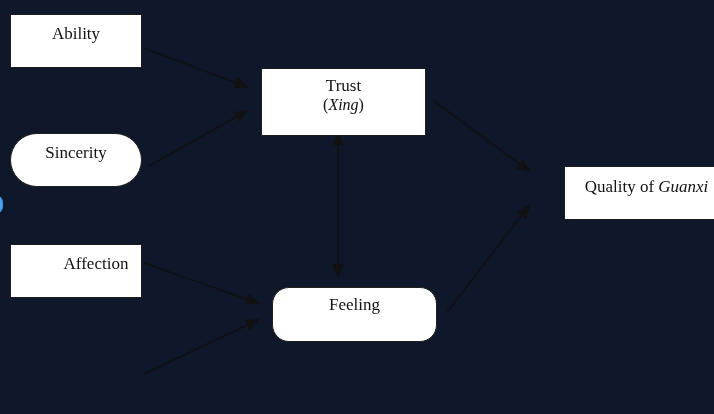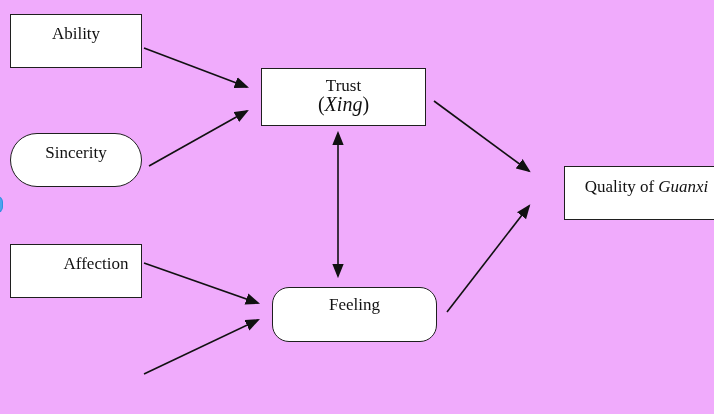--- a/index.html
+++ b/index.html
@@ -4,21 +4,21 @@
 <style>
   html, body {
     margin: 0;
     padding: 0;
     background: #ffffff;
   }
   .canvas {
     position: relative;
     width: 714px;
     height: 414px;
-    background: #f0abfc;
+    background: #0f172a;
     overflow: hidden;
     font-family: "Liberation Serif", "DejaVu Serif", serif;
     color: #111111;
   }
   .arrow-layer {
     position: absolute;
     left: 0;
     top: 0;
     width: 714px;
     height: 414px;
@@ -26,28 +26,28 @@
   .node {
     position: absolute;
     border: 1.5px solid #1f1f1f;
     background: #ffffff;
     box-sizing: border-box;
     text-align: center;
     font-size: 17px;
     line-height: 19px;
     padding-top: 9px;
   }
-  .node .node-sub { font-size: 20px; }
+  .node .node-sub { font-size: 16px; }
   .node i { font-style: italic; }
 
   .node-ability    { left: 10px;  top: 14px;  width: 132px; height: 54px; }
   .node-sincerity  { left: 10px;  top: 133px; width: 132px; height: 54px; border-radius: 27px; }
   .node-affection  { left: 10px;  top: 244px; width: 132px; height: 54px; padding-left: 40px; }
   .node-obligation { left: 10px;  top: 342px; width: 132px; height: 54px; }
-  .node-trust      { left: 261px; top: 68px;  width: 165px; height: 58px; padding-top: 7px; }
+  .node-trust      { left: 261px; top: 68px;  width: 165px; height: 68px; padding-top: 7px; }
   .node-feeling    { left: 272px; top: 287px; width: 165px; height: 55px; padding-top: 7px; border-radius: 17px; }
   .node-quality    { left: 564px; top: 166px; width: 165px; height: 54px; padding-top: 10px; }
 
   .blue-handle {
     position: absolute;
     left: -3px;
     top: 196px;
     width: 6px;
     height: 17px;
     border-radius: 0 8px 8px 0;

